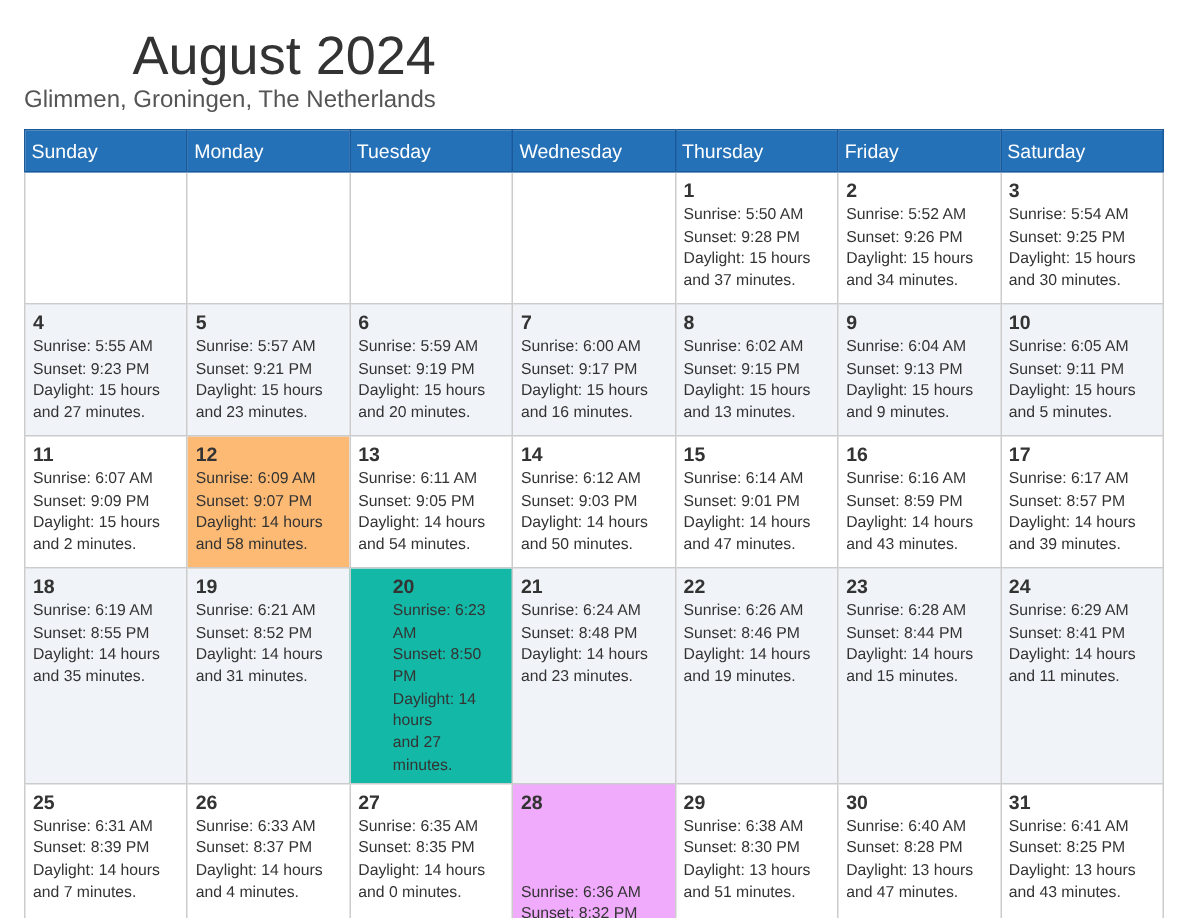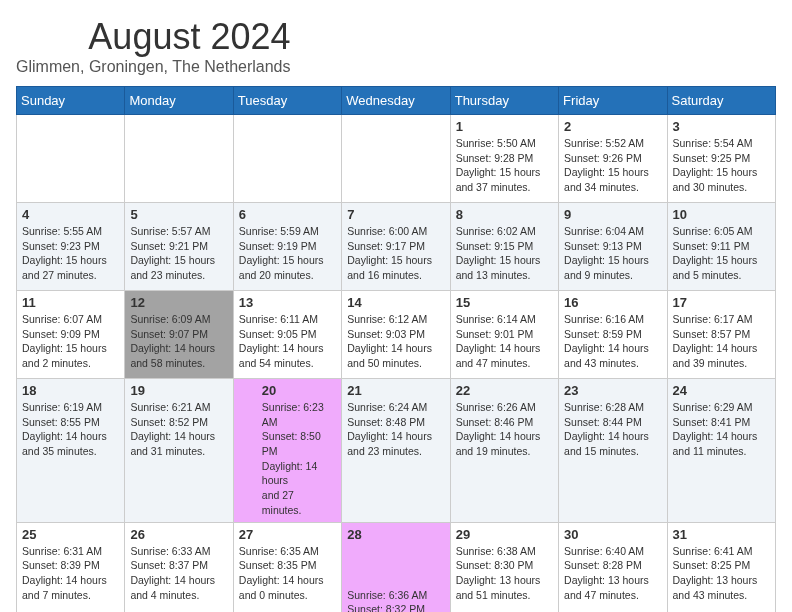--- a/index.html
+++ b/index.html
@@ -205,21 +205,21 @@
         </td>
       </tr>
       <tr>
         <td style="background: rgb(255, 255, 255);">
           <span class="day-number">11</span>
           <div class="day-info" style="white-space: pre-line;">Sunrise: 6:07 AM
 Sunset: 9:09 PM
 Daylight: 15 hours
 and 2 minutes.</div>
         </td>
-        <td style="background: #a3a3a3;">
+        <td style="background: #fdba74;">
           <span class="day-number">12</span>
           <div class="day-info" style="white-space: pre-line;">Sunrise: 6:09 AM
 Sunset: 9:07 PM
 Daylight: 14 hours
 and 58 minutes.</div>
         </td>
         <td style="background: rgb(255, 255, 255);">
           <span class="day-number">13</span>
           <div class="day-info" style="white-space: pre-line;">Sunrise: 6:11 AM
 Sunset: 9:05 PM
@@ -263,21 +263,21 @@
 Daylight: 14 hours
 and 35 minutes.</div>
         </td>
         <td style="background: rgb(240, 244, 248);">
           <span class="day-number">19</span>
           <div class="day-info" style="white-space: pre-line;">Sunrise: 6:21 AM
 Sunset: 8:52 PM
 Daylight: 14 hours
 and 31 minutes.</div>
         </td>
-        <td style="background: #f0abfc; padding-left: 28px;">
+        <td style="background: #14b8a6; padding-left: 28px;">
           <span class="day-number">20</span>
           <div class="day-info" style="white-space: pre-line;">Sunrise: 6:23 AM
 Sunset: 8:50 PM
 Daylight: 14 hours
 and 27 minutes.</div>
         </td>
         <td style="background: rgb(240, 244, 248);">
           <span class="day-number">21</span>
           <div class="day-info" style="white-space: pre-line;">Sunrise: 6:24 AM
 Sunset: 8:48 PM

